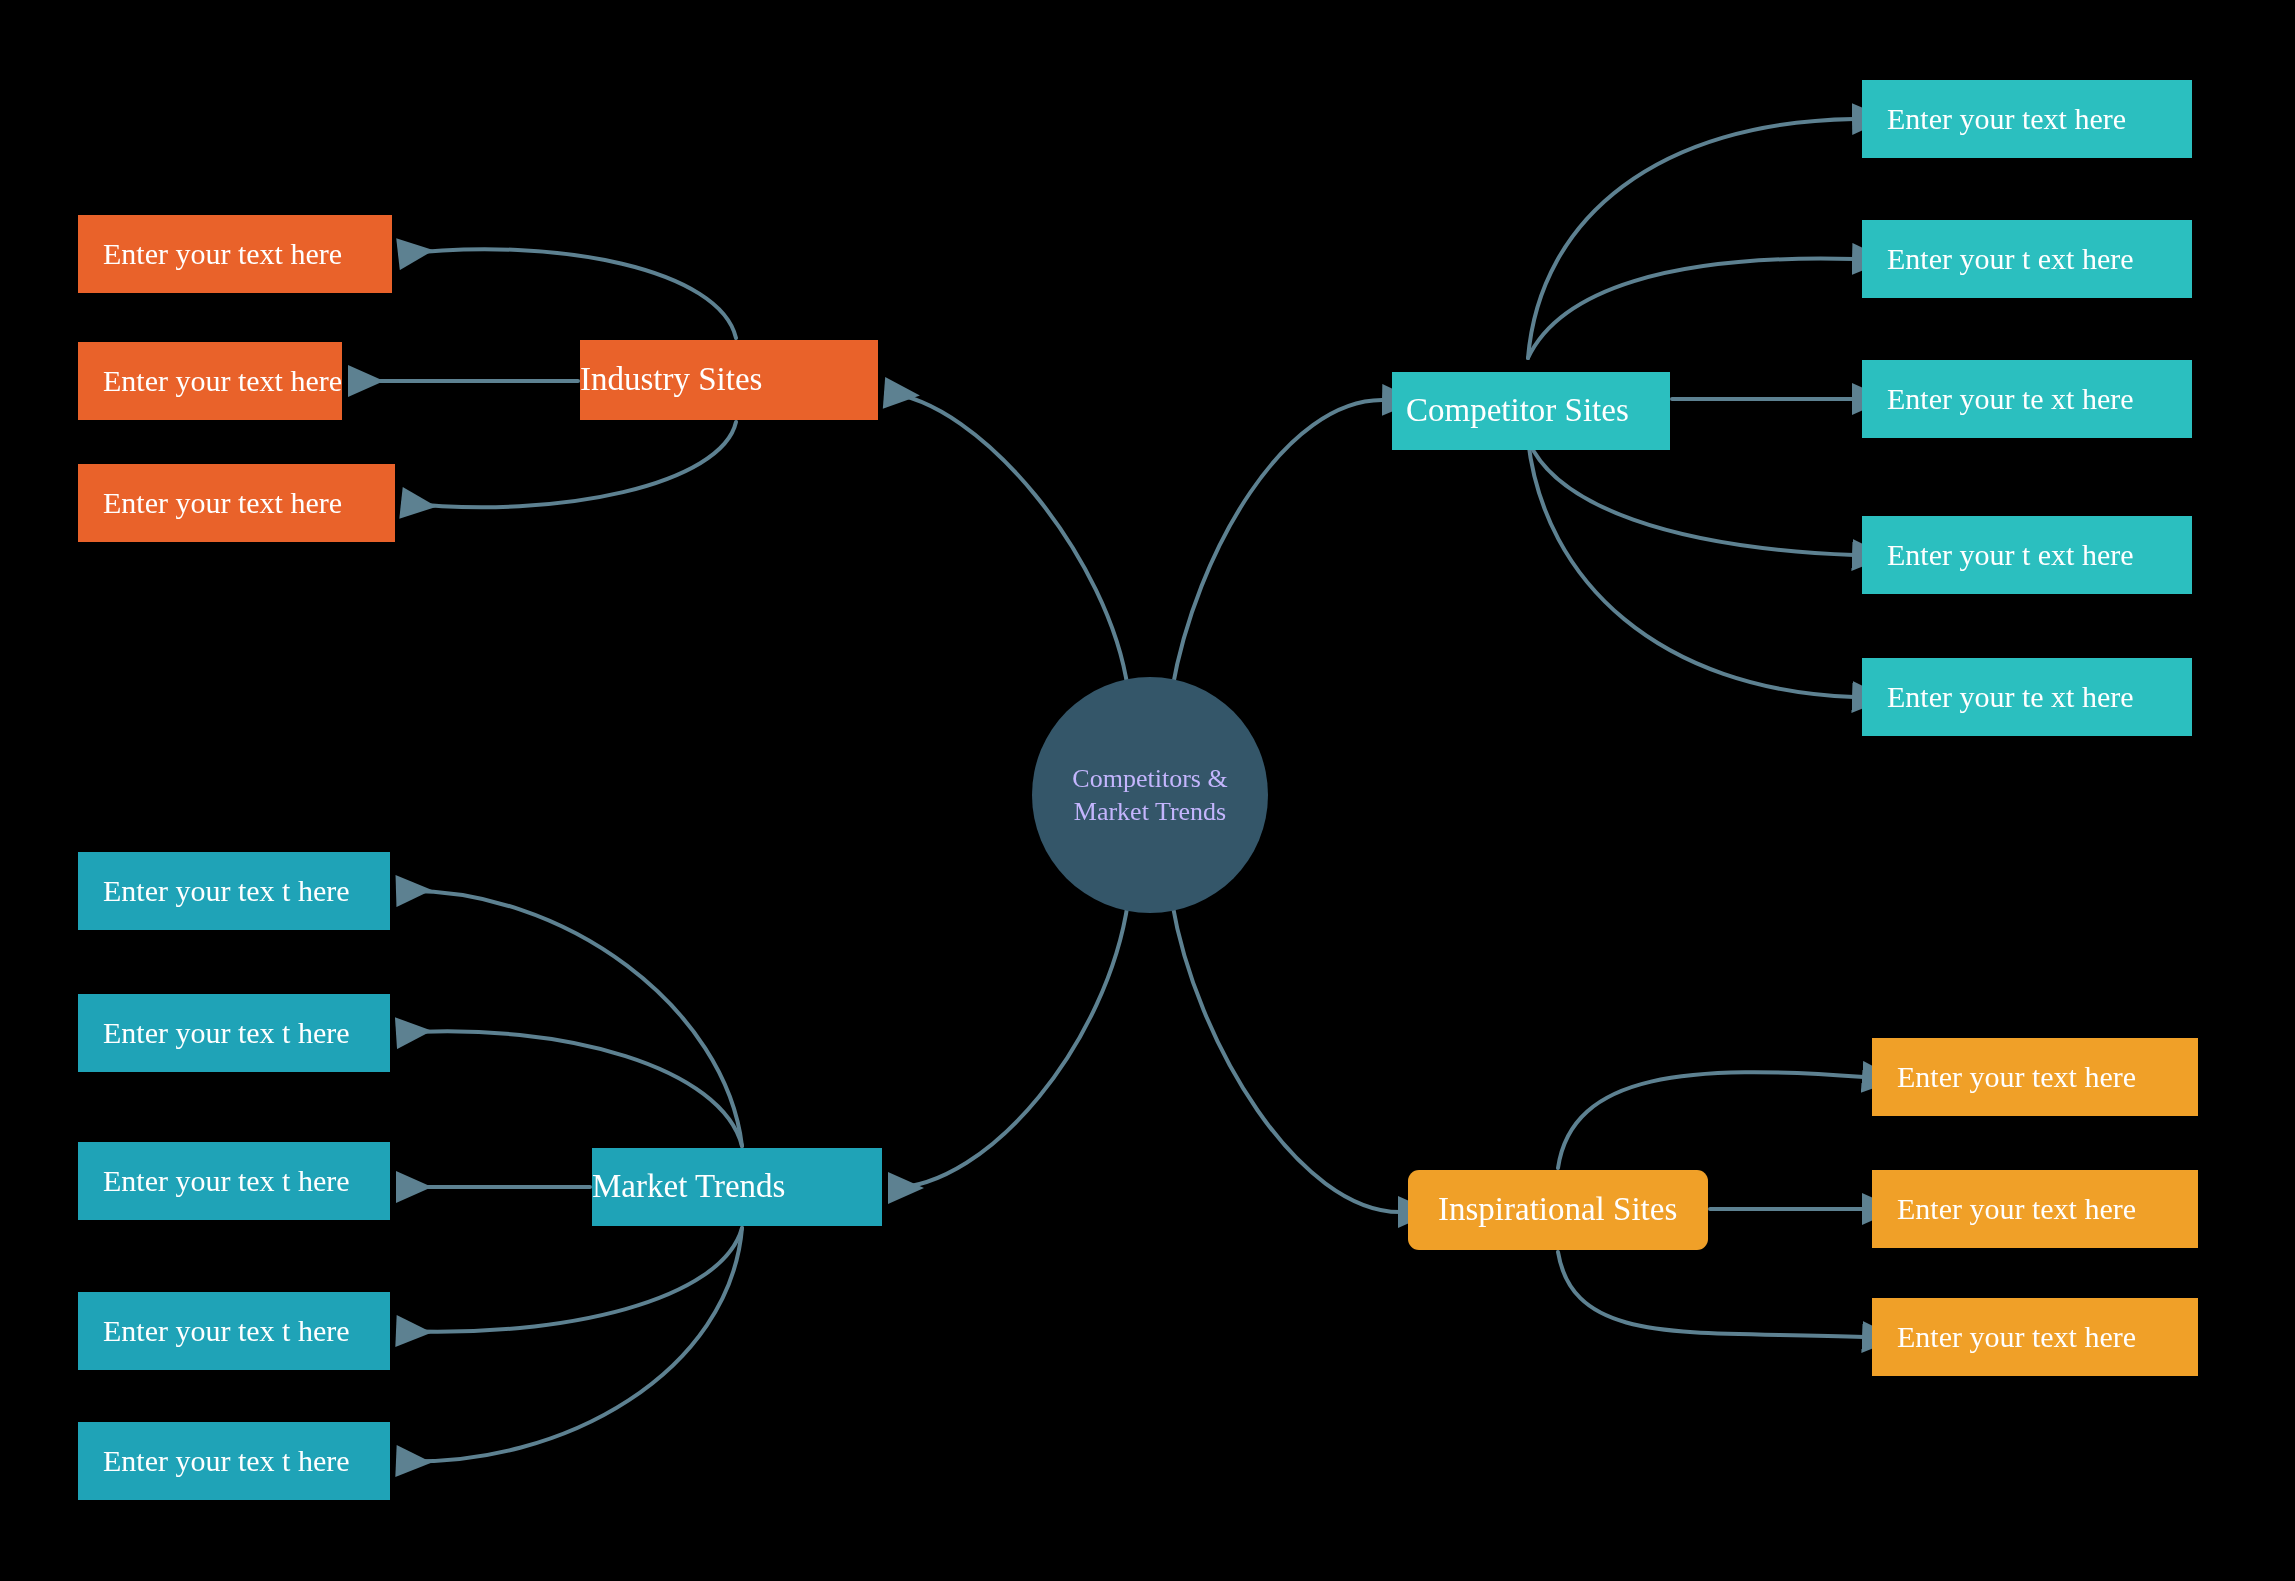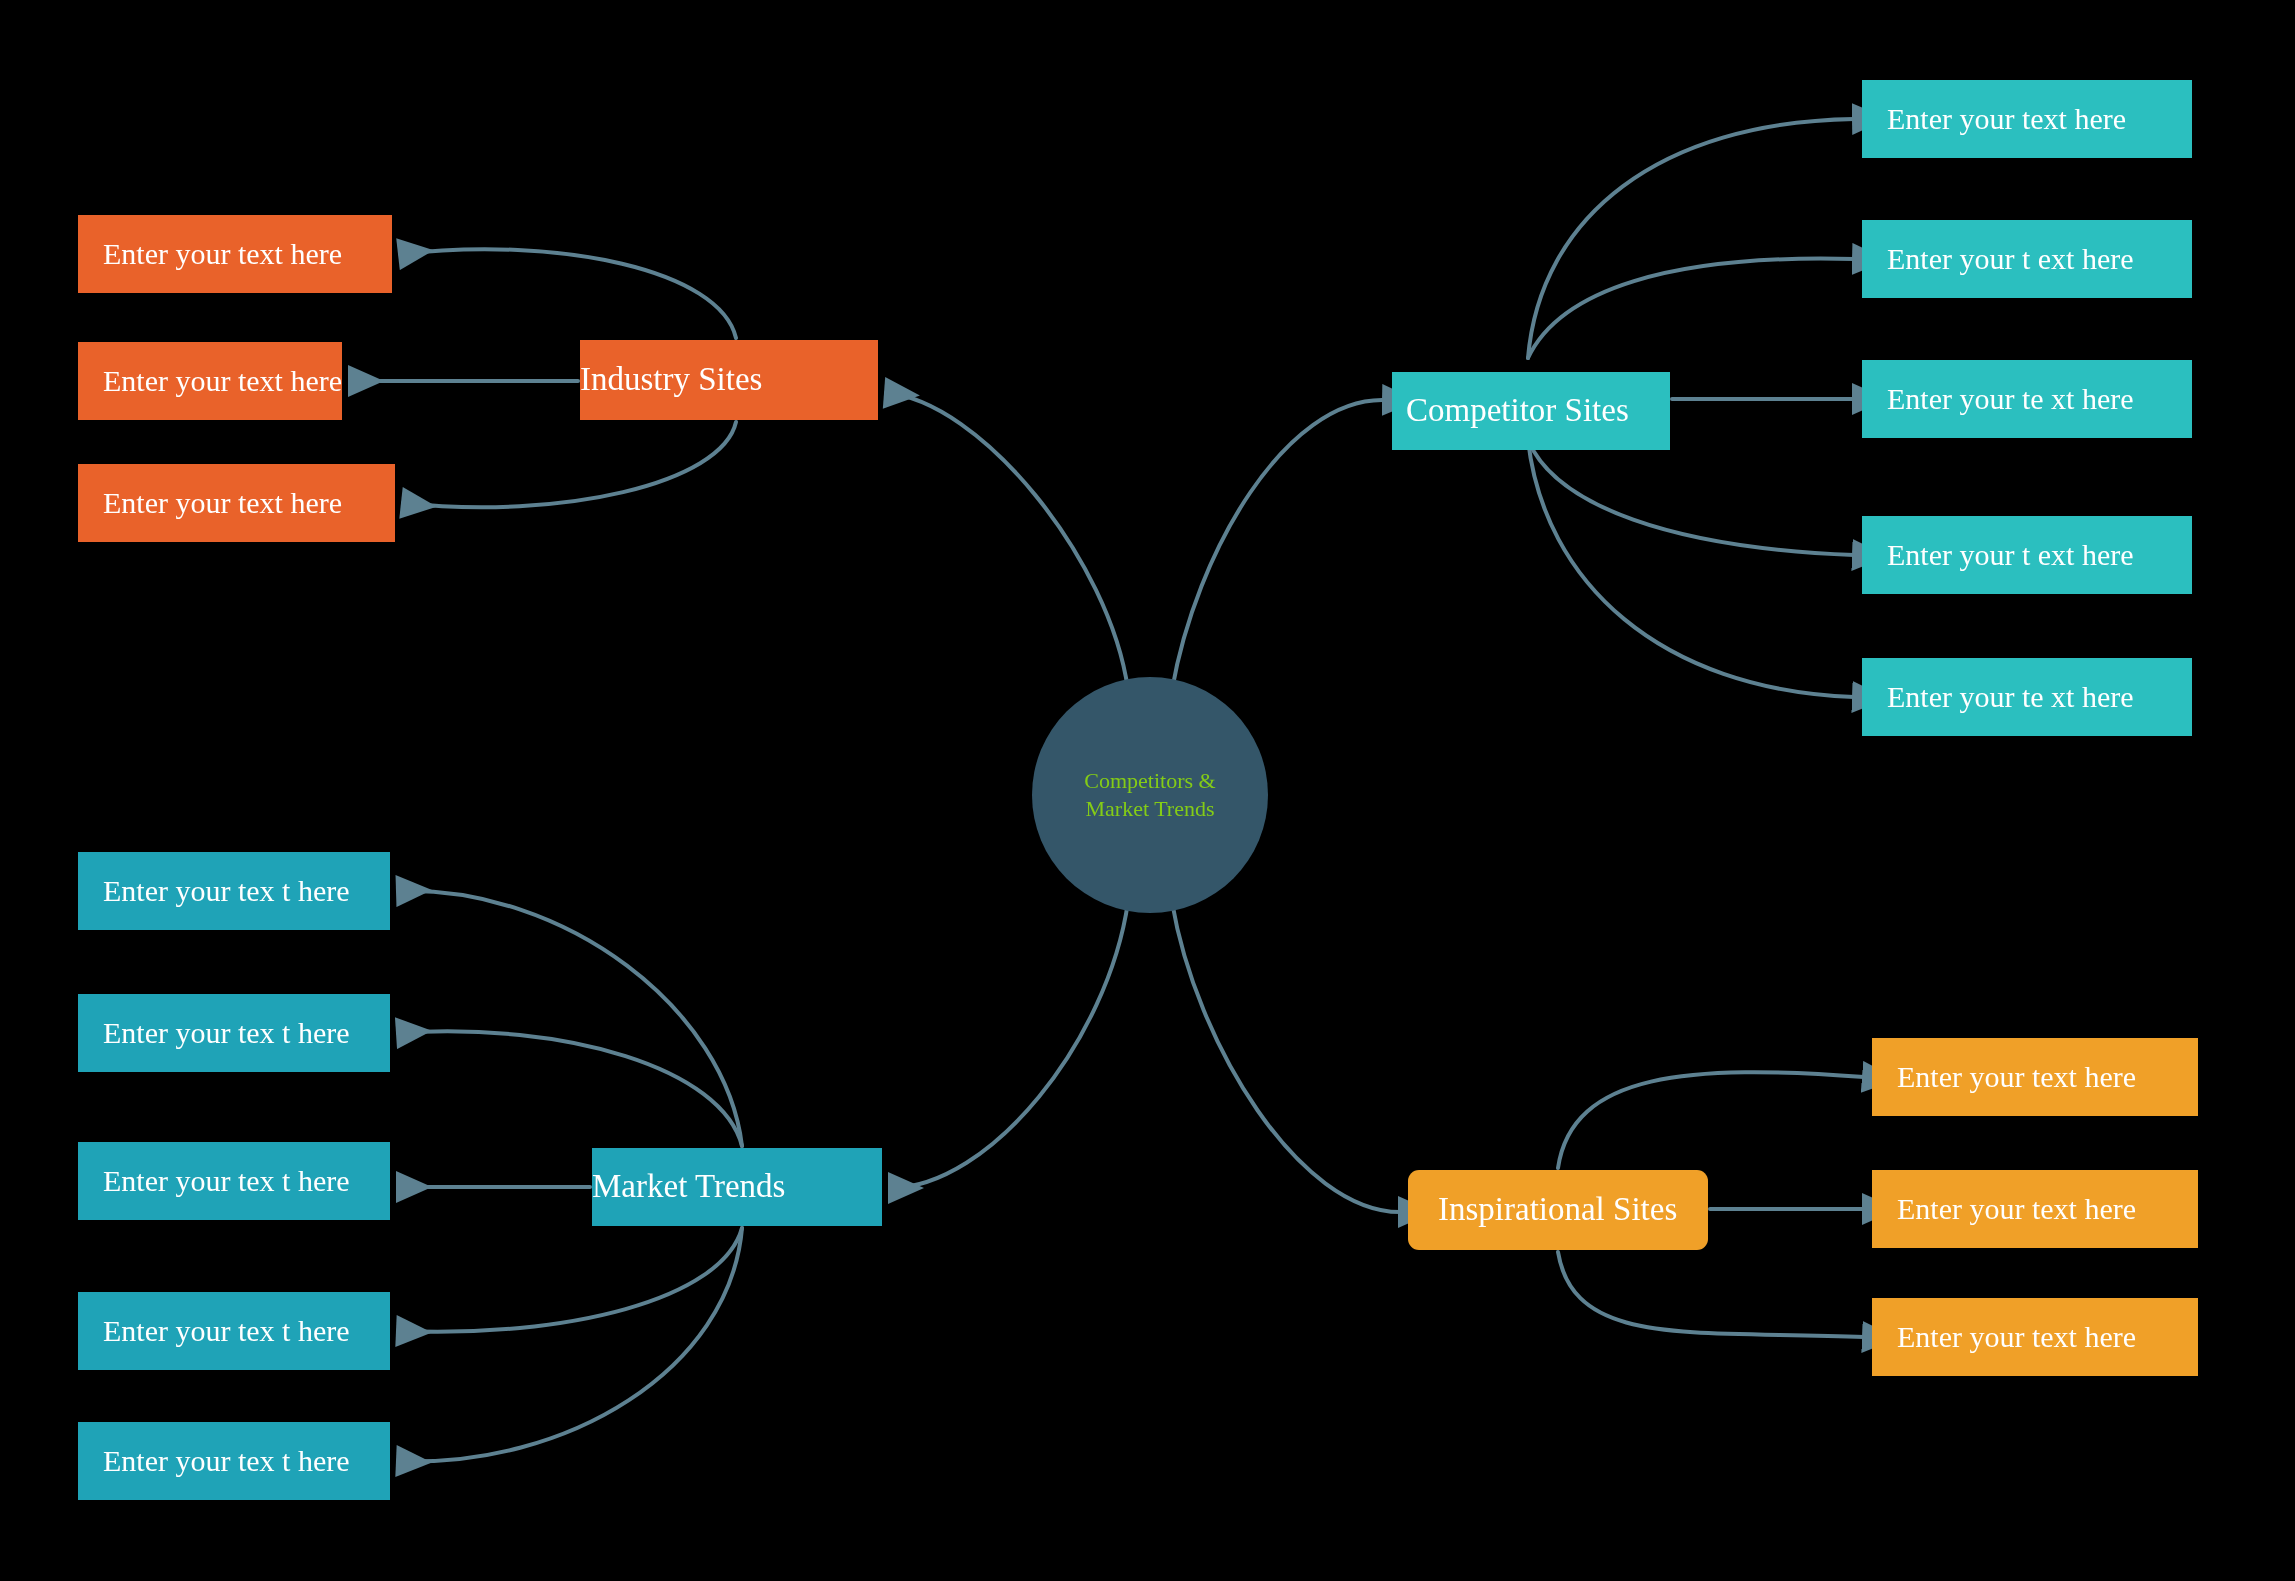--- a/index.html
+++ b/index.html
@@ -42,22 +42,22 @@
     justify-content: flex-start;
     font-size: 33px;
   }
   .center-node {
     position: absolute;
     border-radius: 50%;
     display: flex;
     align-items: center;
     justify-content: center;
     text-align: center;
-    color: #84cc16;
-    font-size: 22px;
+    color: #c4b5fd;
+    font-size: 26px;
     line-height: 1.28;
     font-family: "Liberation Serif", "DejaVu Serif", serif;
   }
   .center-node span { display: block; }
 </style>
 </head>
 <body>
 
 <div id="canvas">
 

